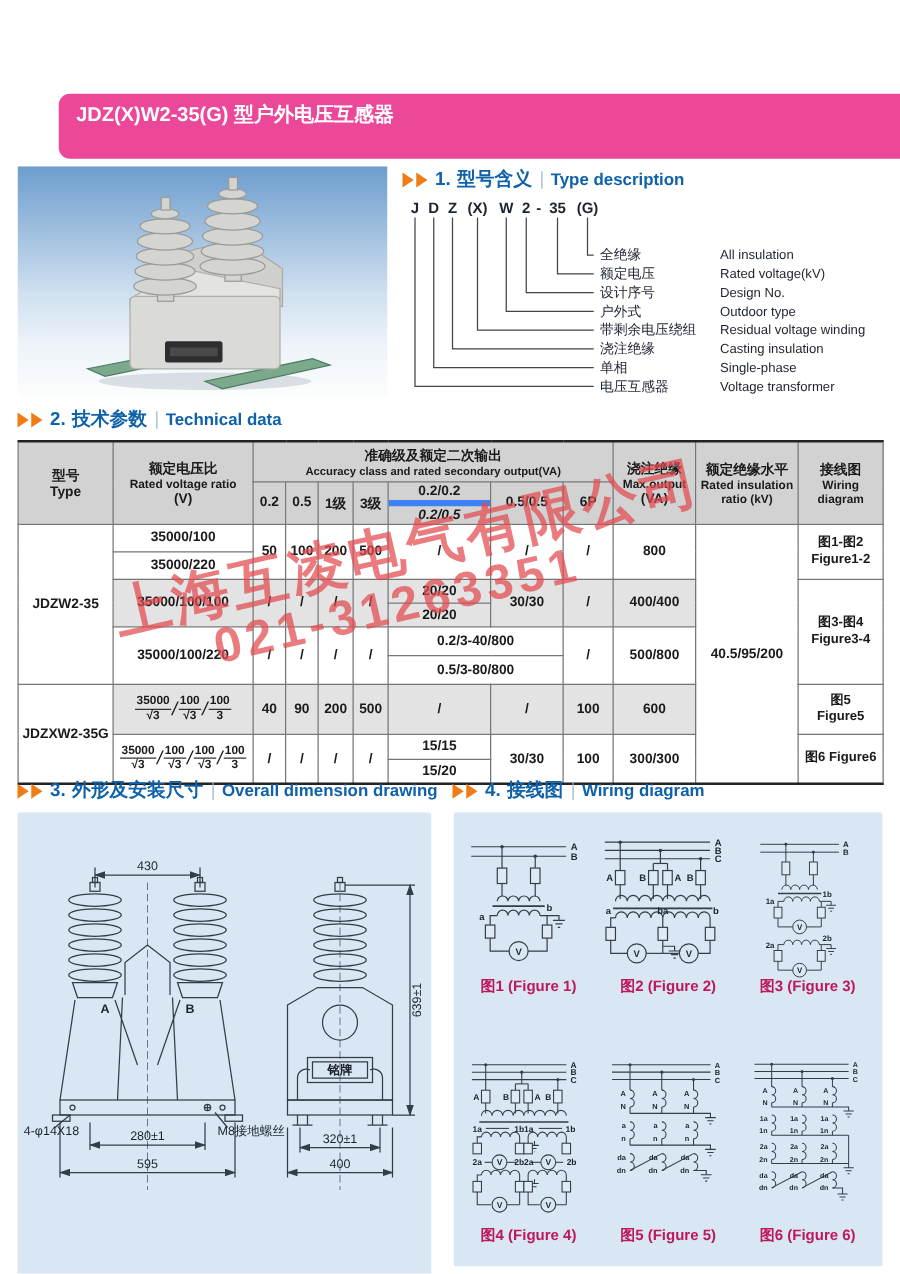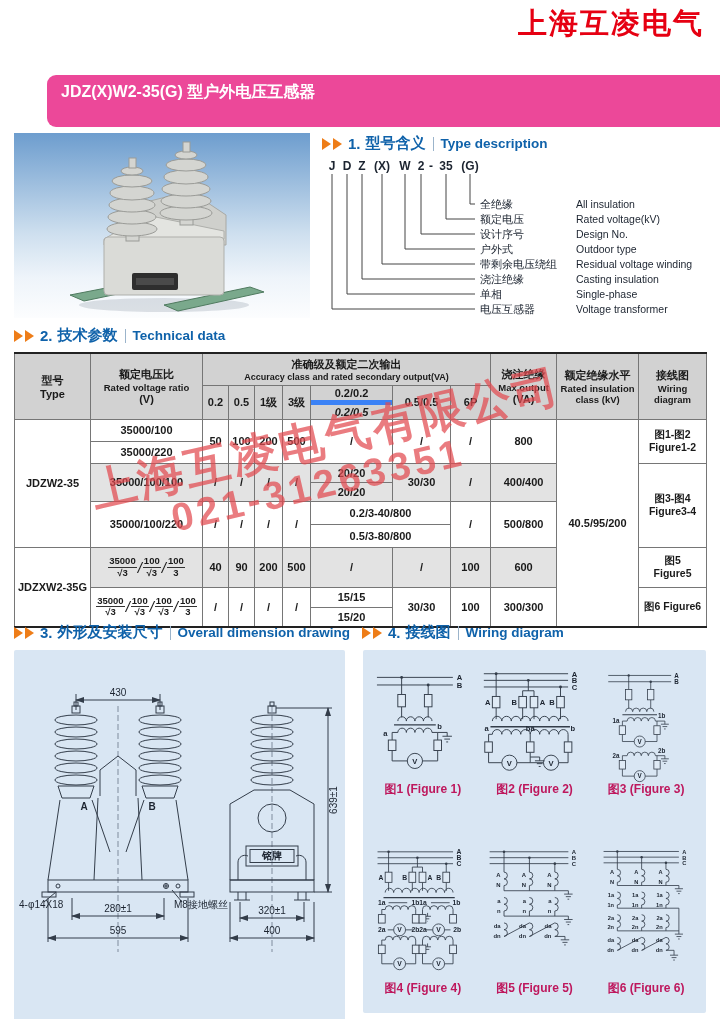--- a/index.html
+++ b/index.html
@@ -67,21 +67,20 @@
   .dline{stroke:#333d4a;stroke-width:1;fill:none;}
   .dthick{stroke:#333d4a;stroke-width:1.5;fill:none;}
   .fuse{stroke:#333d4a;stroke-width:1;fill:#dfeaf5;}
 </style>
 </head>
 <body>
 
 <div id="page">
 
   <div class="logo">
-    <div class="logo-cn">上海互凌电气</div>
   </div>
 
   <div class="titlebar">
     <div class="t1">JDZ(X)W2-35(G) 型户外电压互感器</div>
   </div>
 
   <div class="photo">
     <svg width="296" height="185" viewBox="0 0 296 185">
       <defs>
         <linearGradient id="sky" x1="0" y1="0" x2="0" y2="1">
@@ -214,21 +213,21 @@
           <div class="hen2">Accuracy class and rated secondary output(VA)</div>
         </td>
         <td rowspan="2">
           <div>浇注绝缘</div>
           <div class="hen">Max.output</div>
           <div>(VA)</div>
         </td>
         <td rowspan="2">
           <div>额定绝缘水平</div>
           <div class="hen">Rated insulation</div>
-          <div class="hen">class (kV)</div>
+          <div class="hen">ratio (kV)</div>
         </td>
         <td rowspan="2">
           <div>接线图</div>
           <div class="hen">Wiring</div>
           <div class="hen">diagram</div>
         </td>
       </tr>
       <tr class="h2" style="height:24px">
         <td>0.2</td>
         <td>0.5</td>

